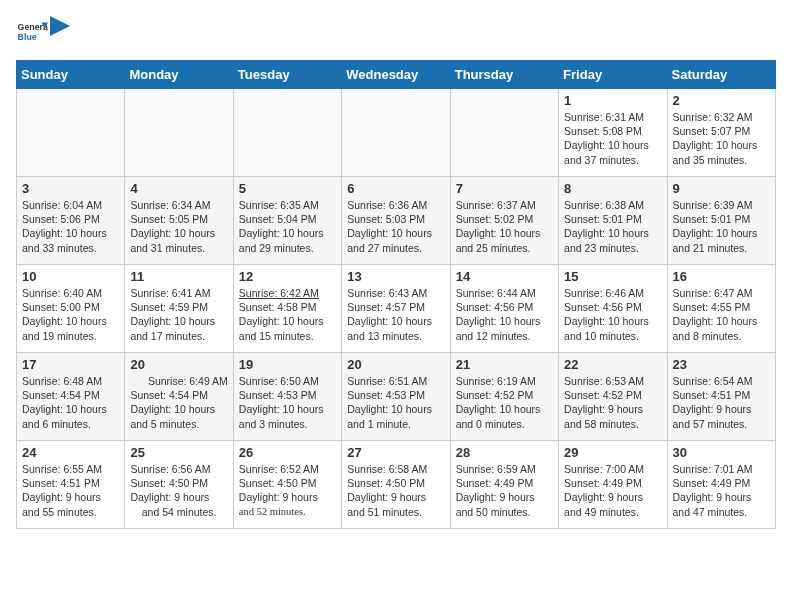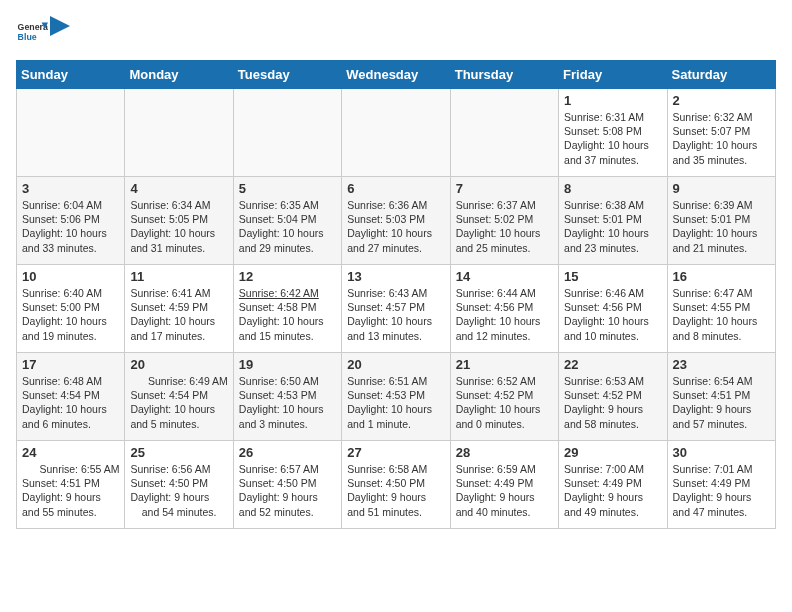--- a/index.html
+++ b/index.html
@@ -259,21 +259,21 @@
         </td>
         <td>
           <span class="day-num">20</span>
           <div style="line-height: 1.35;">Sunrise: 6:51 AM</div>
           <div style="line-height: 1.35;">Sunset: 4:53 PM</div>
           <div style="line-height: 1.35;">Daylight: 10 hours</div>
           <div style="line-height: 1.35;">and 1 minute.</div>
         </td>
         <td>
           <span class="day-num">21</span>
-          <div style="line-height: 1.35;">Sunrise: 6:52 AM</div>
+          <div style="line-height: 1.35;">Sunrise: 6:19 AM</div>
           <div style="line-height: 1.35;">Sunset: 4:52 PM</div>
           <div style="line-height: 1.35;">Daylight: 10 hours</div>
           <div style="line-height: 1.35;">and 0 minutes.</div>
         </td>
         <td>
           <span class="day-num">22</span>
           <div style="line-height: 1.35;">Sunrise: 6:53 AM</div>
           <div style="line-height: 1.35;">Sunset: 4:52 PM</div>
           <div style="line-height: 1.35;">Daylight: 9 hours</div>
           <div style="line-height: 1.35;">and 58 minutes.</div>
@@ -282,52 +282,52 @@
           <span class="day-num">23</span>
           <div style="line-height: 1.35;">Sunrise: 6:54 AM</div>
           <div style="line-height: 1.35;">Sunset: 4:51 PM</div>
           <div style="line-height: 1.35;">Daylight: 9 hours</div>
           <div style="line-height: 1.35;">and 57 minutes.</div>
         </td>
       </tr>
       <tr>
         <td>
           <span class="day-num">24</span>
-          <div style="line-height: 1.35; text-align: right;">Sunrise: 6:55 AM</div>
+          <div style="line-height: 1.35;">Sunrise: 6:55 AM</div>
           <div style="line-height: 1.35;">Sunset: 4:51 PM</div>
           <div style="line-height: 1.35;">Daylight: 9 hours</div>
           <div style="line-height: 1.35;">and 55 minutes.</div>
         </td>
         <td>
           <span class="day-num">25</span>
           <div style="line-height: 1.35;">Sunrise: 6:56 AM</div>
           <div style="line-height: 1.35;">Sunset: 4:50 PM</div>
           <div style="line-height: 1.35;">Daylight: 9 hours</div>
           <div style="line-height: 1.35; text-align: center;">and 54 minutes.</div>
         </td>
         <td>
           <span class="day-num">26</span>
-          <div style="line-height: 1.35;">Sunrise: 6:57 AM</div>
+          <div style="line-height: 1.35;">Sunrise: 6:52 AM</div>
           <div style="line-height: 1.35;">Sunset: 4:50 PM</div>
           <div style="line-height: 1.35;">Daylight: 9 hours</div>
-          <div style="line-height: 1.35;">and 52 minutes.</div>
+          <div style="line-height: 1.35; font-family: Liberation Serif, serif;">and 52 minutes.</div>
         </td>
         <td>
           <span class="day-num">27</span>
           <div style="line-height: 1.35;">Sunrise: 6:58 AM</div>
           <div style="line-height: 1.35;">Sunset: 4:50 PM</div>
           <div style="line-height: 1.35;">Daylight: 9 hours</div>
           <div style="line-height: 1.35;">and 51 minutes.</div>
         </td>
         <td>
           <span class="day-num">28</span>
           <div style="line-height: 1.35;">Sunrise: 6:59 AM</div>
           <div style="line-height: 1.35;">Sunset: 4:49 PM</div>
           <div style="line-height: 1.35;">Daylight: 9 hours</div>
-          <div style="line-height: 1.35;">and 40 minutes.</div>
+          <div style="line-height: 1.35;">and 50 minutes.</div>
         </td>
         <td>
           <span class="day-num">29</span>
           <div style="line-height: 1.35;">Sunrise: 7:00 AM</div>
           <div style="line-height: 1.35;">Sunset: 4:49 PM</div>
           <div style="line-height: 1.35;">Daylight: 9 hours</div>
           <div style="line-height: 1.35;">and 49 minutes.</div>
         </td>
         <td>
           <span class="day-num">30</span>

